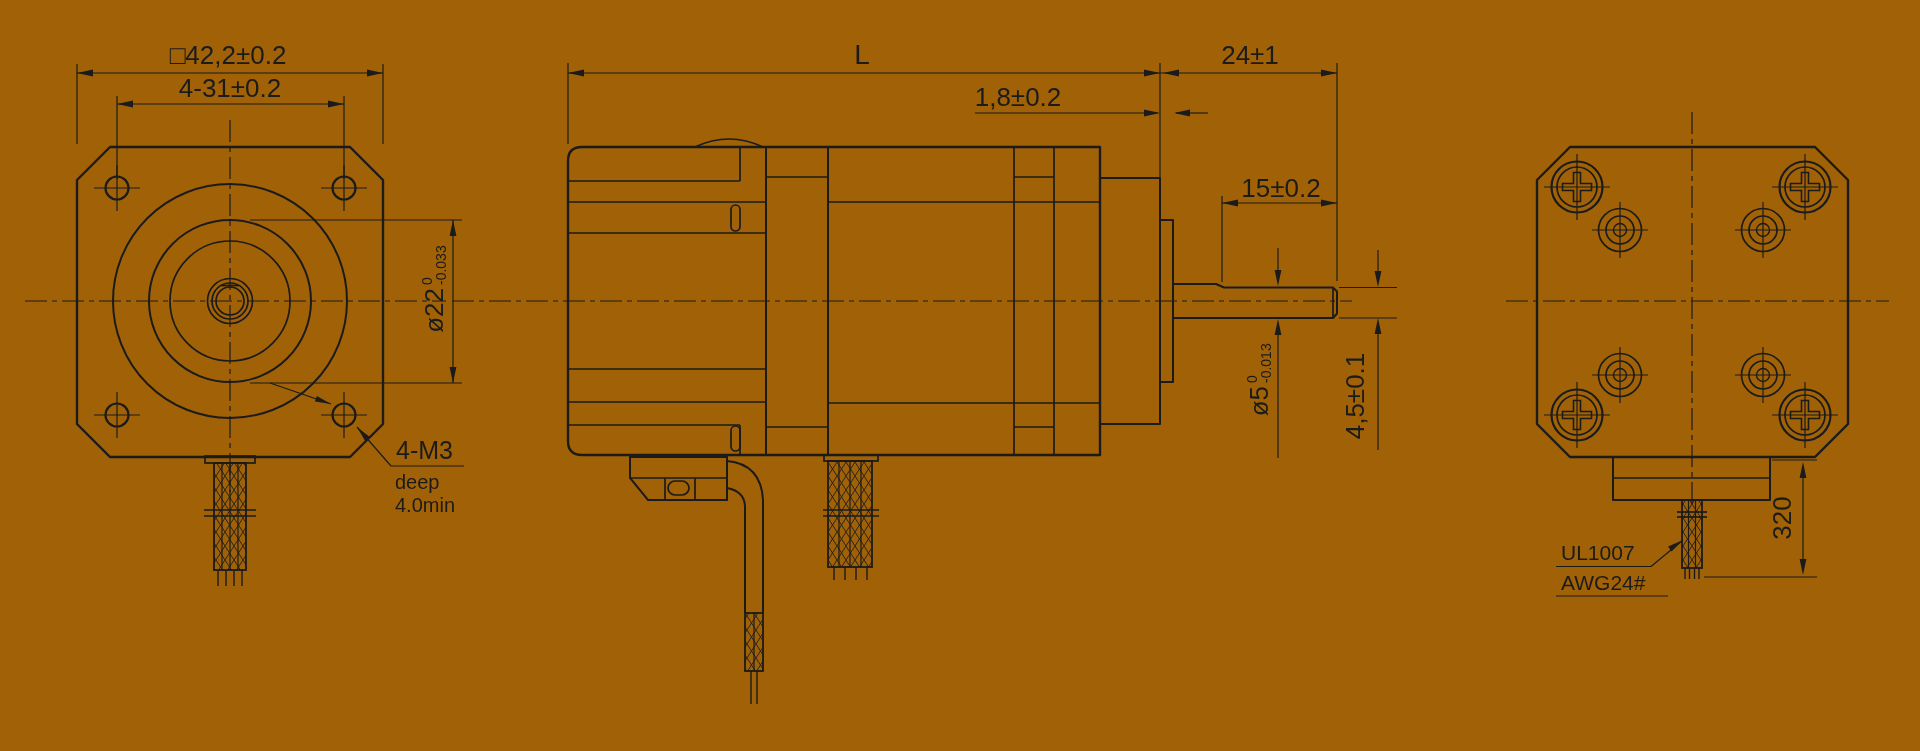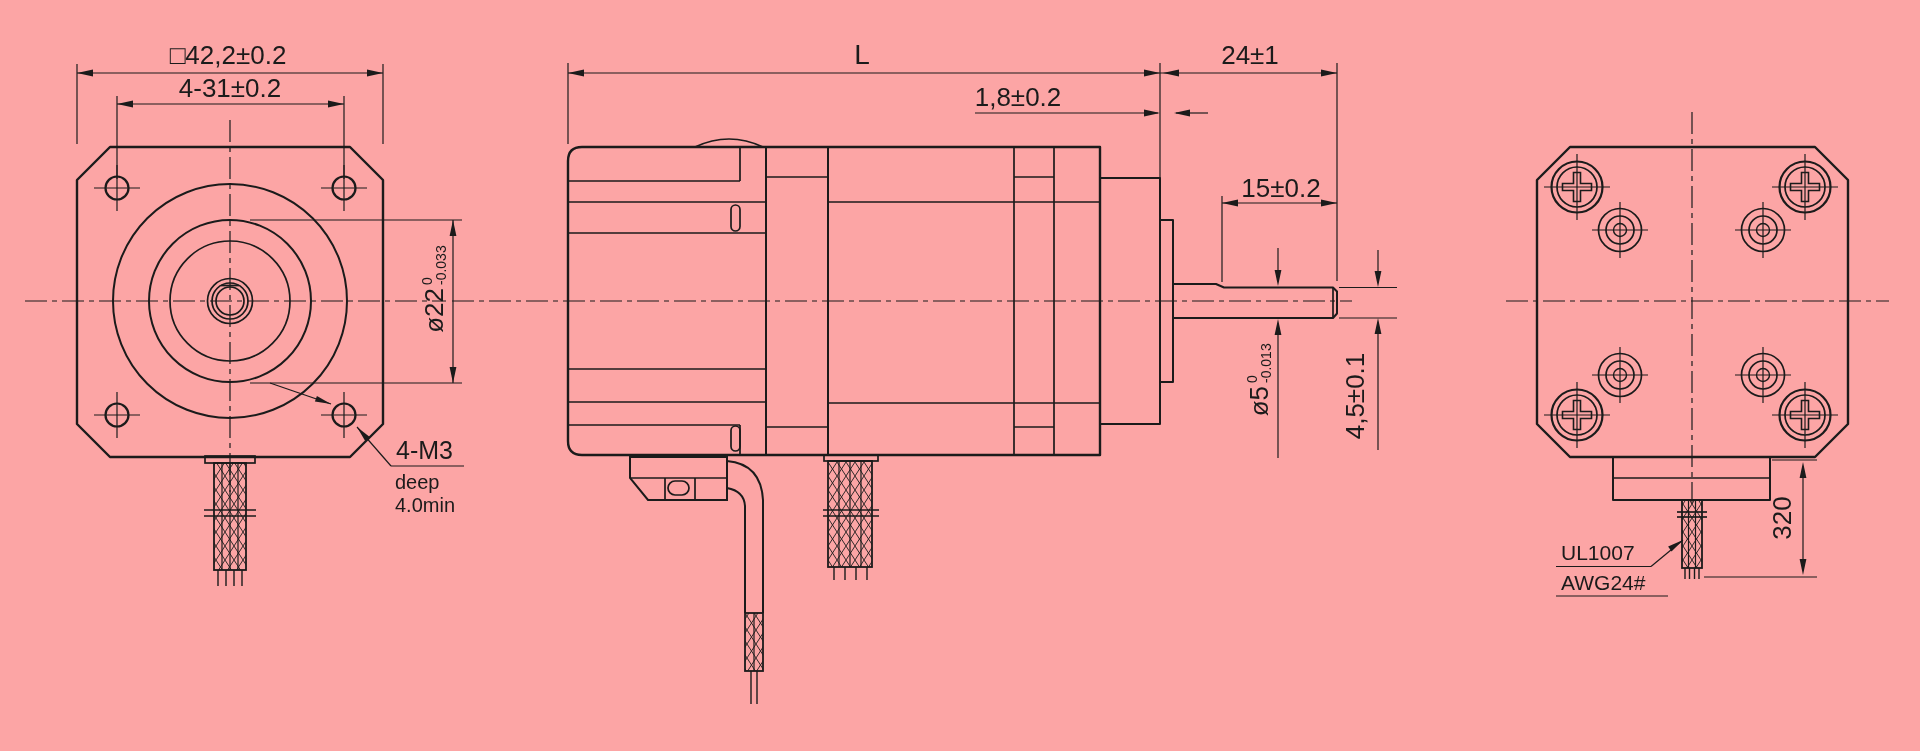--- a/index.html
+++ b/index.html
@@ -1,16 +1,16 @@
 <!DOCTYPE html>
 <html><head>
 <meta charset="utf-8">
 <style>
   html,body{margin:0;padding:0;background:#ffffff;}
-  .canvas{position:relative;width:1920px;height:751px;background:#fca5a5;overflow:hidden;}
+  .canvas{position:relative;width:1920px;height:751px;background:#a16207;overflow:hidden;}
   svg{display:block;}
   .ol{fill:none;stroke:#1b1b1b;stroke-width:2.4;stroke-linejoin:round;}
   .in{fill:none;stroke:#1b1b1b;stroke-width:1.7;}
   .thin{fill:none;stroke:#1b1b1b;stroke-width:1.2;}
   .cl{fill:none;stroke:#1b1b1b;stroke-width:1.2;stroke-dasharray:22 5 5 5;}
   .ah{fill:#1b1b1b;stroke:none;}
   .wire{fill:none;stroke:#1b1b1b;stroke-width:1.4;}
   .braid{fill:url(#braid);stroke:#1b1b1b;stroke-width:1.8;}
   text{font-family:"Liberation Sans","DejaVu Sans",sans-serif;fill:#1b1b1b;}
   .dim{font-size:26px;}

